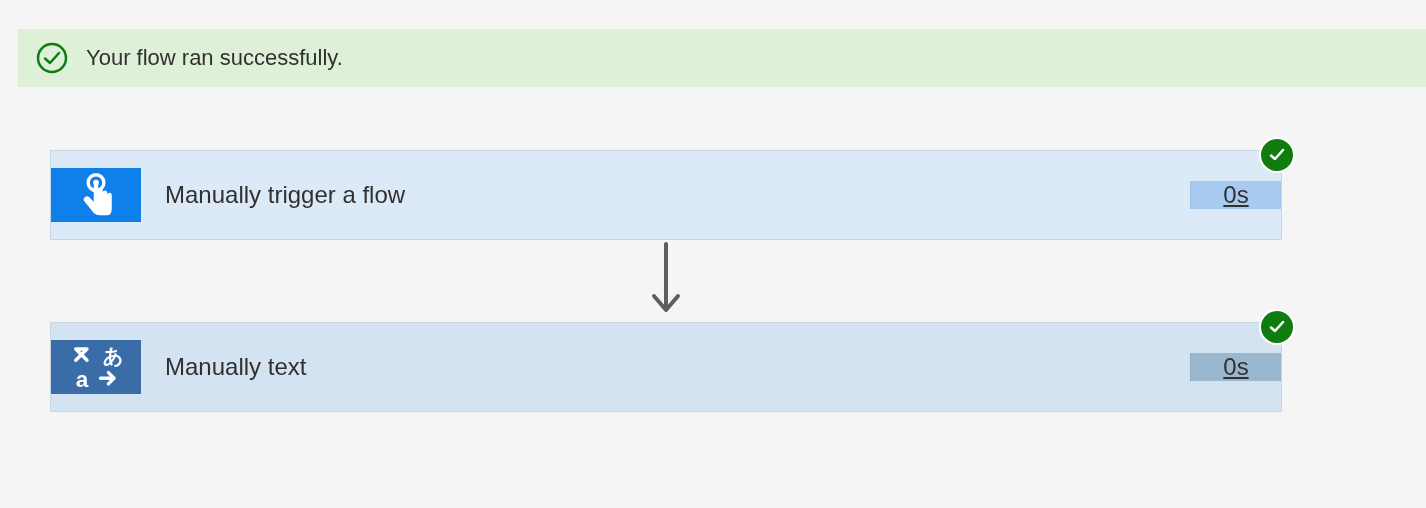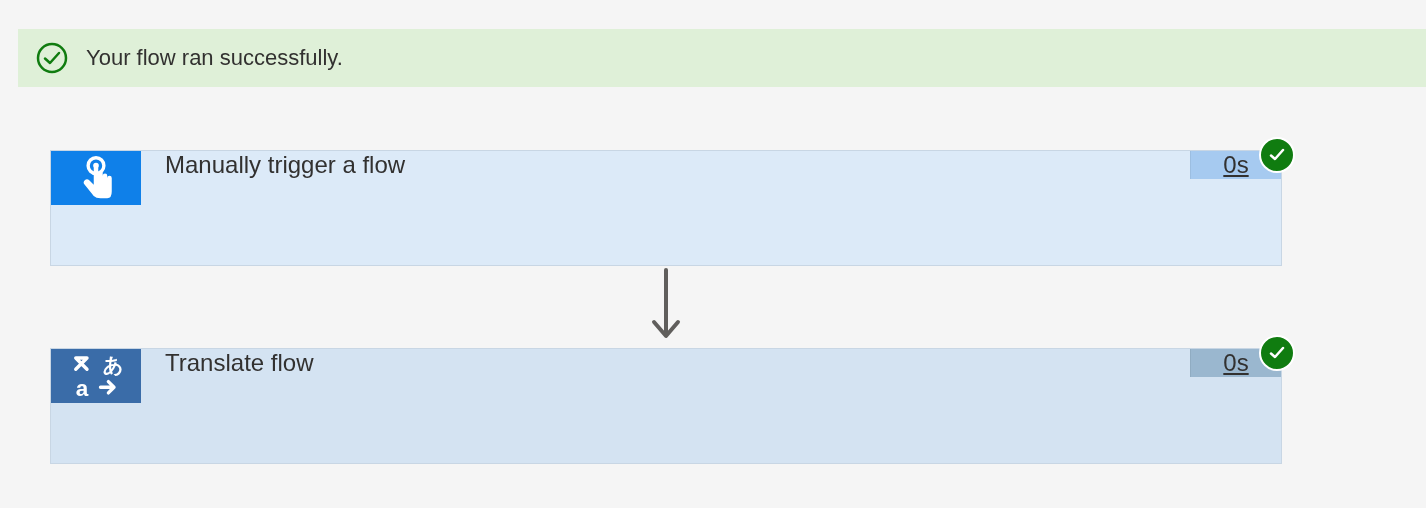--- a/index.html
+++ b/index.html
@@ -40,26 +40,26 @@
   
   .canvas {
     position: absolute;
     left: 50px;
     top: 150px;
     width: 1232px;
   }
 
   .card {
     position: relative;
-    height: 116px;
+    height: 90px;
     background: #dceaf8;
     border: 1px solid #c8d6e4;
     box-sizing: border-box;
     display: flex;
-    align-items: flex-start;
+    align-items: center;
   }
   .card .icon-box {
     width: 90px;
     flex: 0 0 90px;
     display: flex;
     align-items: center;
     justify-content: center;
   }
   .card .label {
     flex: 1 1 auto;
@@ -172,21 +172,21 @@
   <div class="card card2">
     <div class="icon-box">
       <svg viewBox="0 0 48 48" width="54" height="54">
 
         <path d="M6 8 L16 8 M16 8 L6 18 M6 8 L16 18" fill="none" stroke="#ffffff" stroke-width="3" stroke-linecap="round" stroke-linejoin="round"></path>
         <text x="30" y="20" font-size="18" font-weight="700" fill="#ffffff" font-family="Arial">あ</text>
         <text x="6" y="42" font-size="20" font-weight="700" fill="#ffffff" font-family="Arial">a</text>
         <path d="M28 34 L40 34 M40 34 L35 29 M40 34 L35 39" fill="none" stroke="#ffffff" stroke-width="3" stroke-linecap="round" stroke-linejoin="round"></path>
       </svg>
     </div>
-    <div class="label">Translate flow</div>
+    <div class="label">Manually text</div>
     <div class="dur">0s</div>
     <div class="badge">
       <svg viewBox="0 0 20 20" width="20" height="20">
         <path d="M4 10.5 L8 14 L16 5" fill="none" stroke="#ffffff" stroke-width="2.5" stroke-linecap="round" stroke-linejoin="round"></path>
       </svg>
     </div>
   </div>
 
 </div>
 

